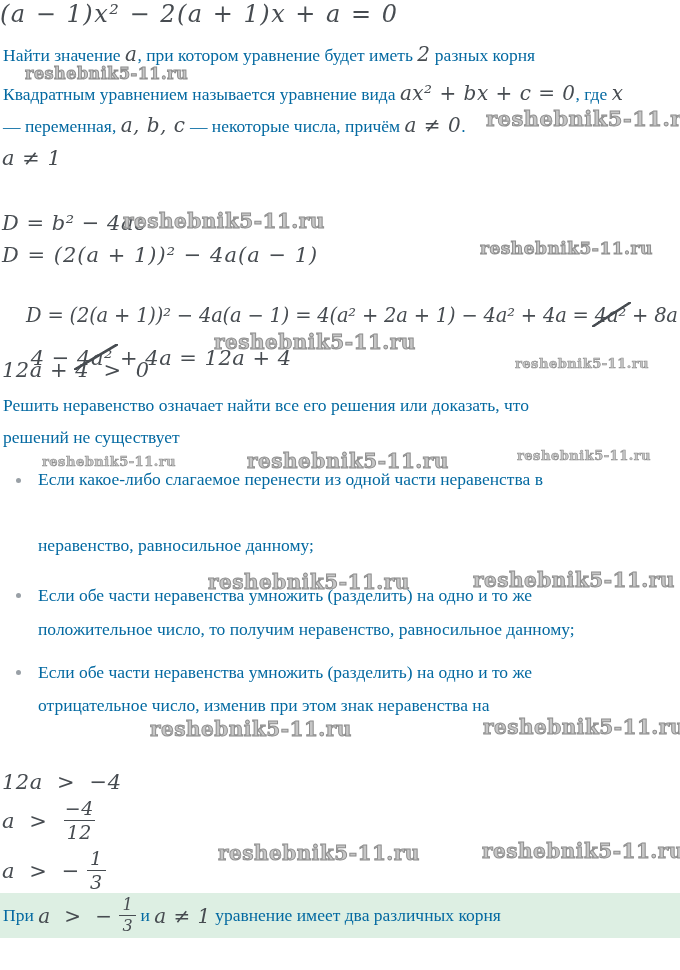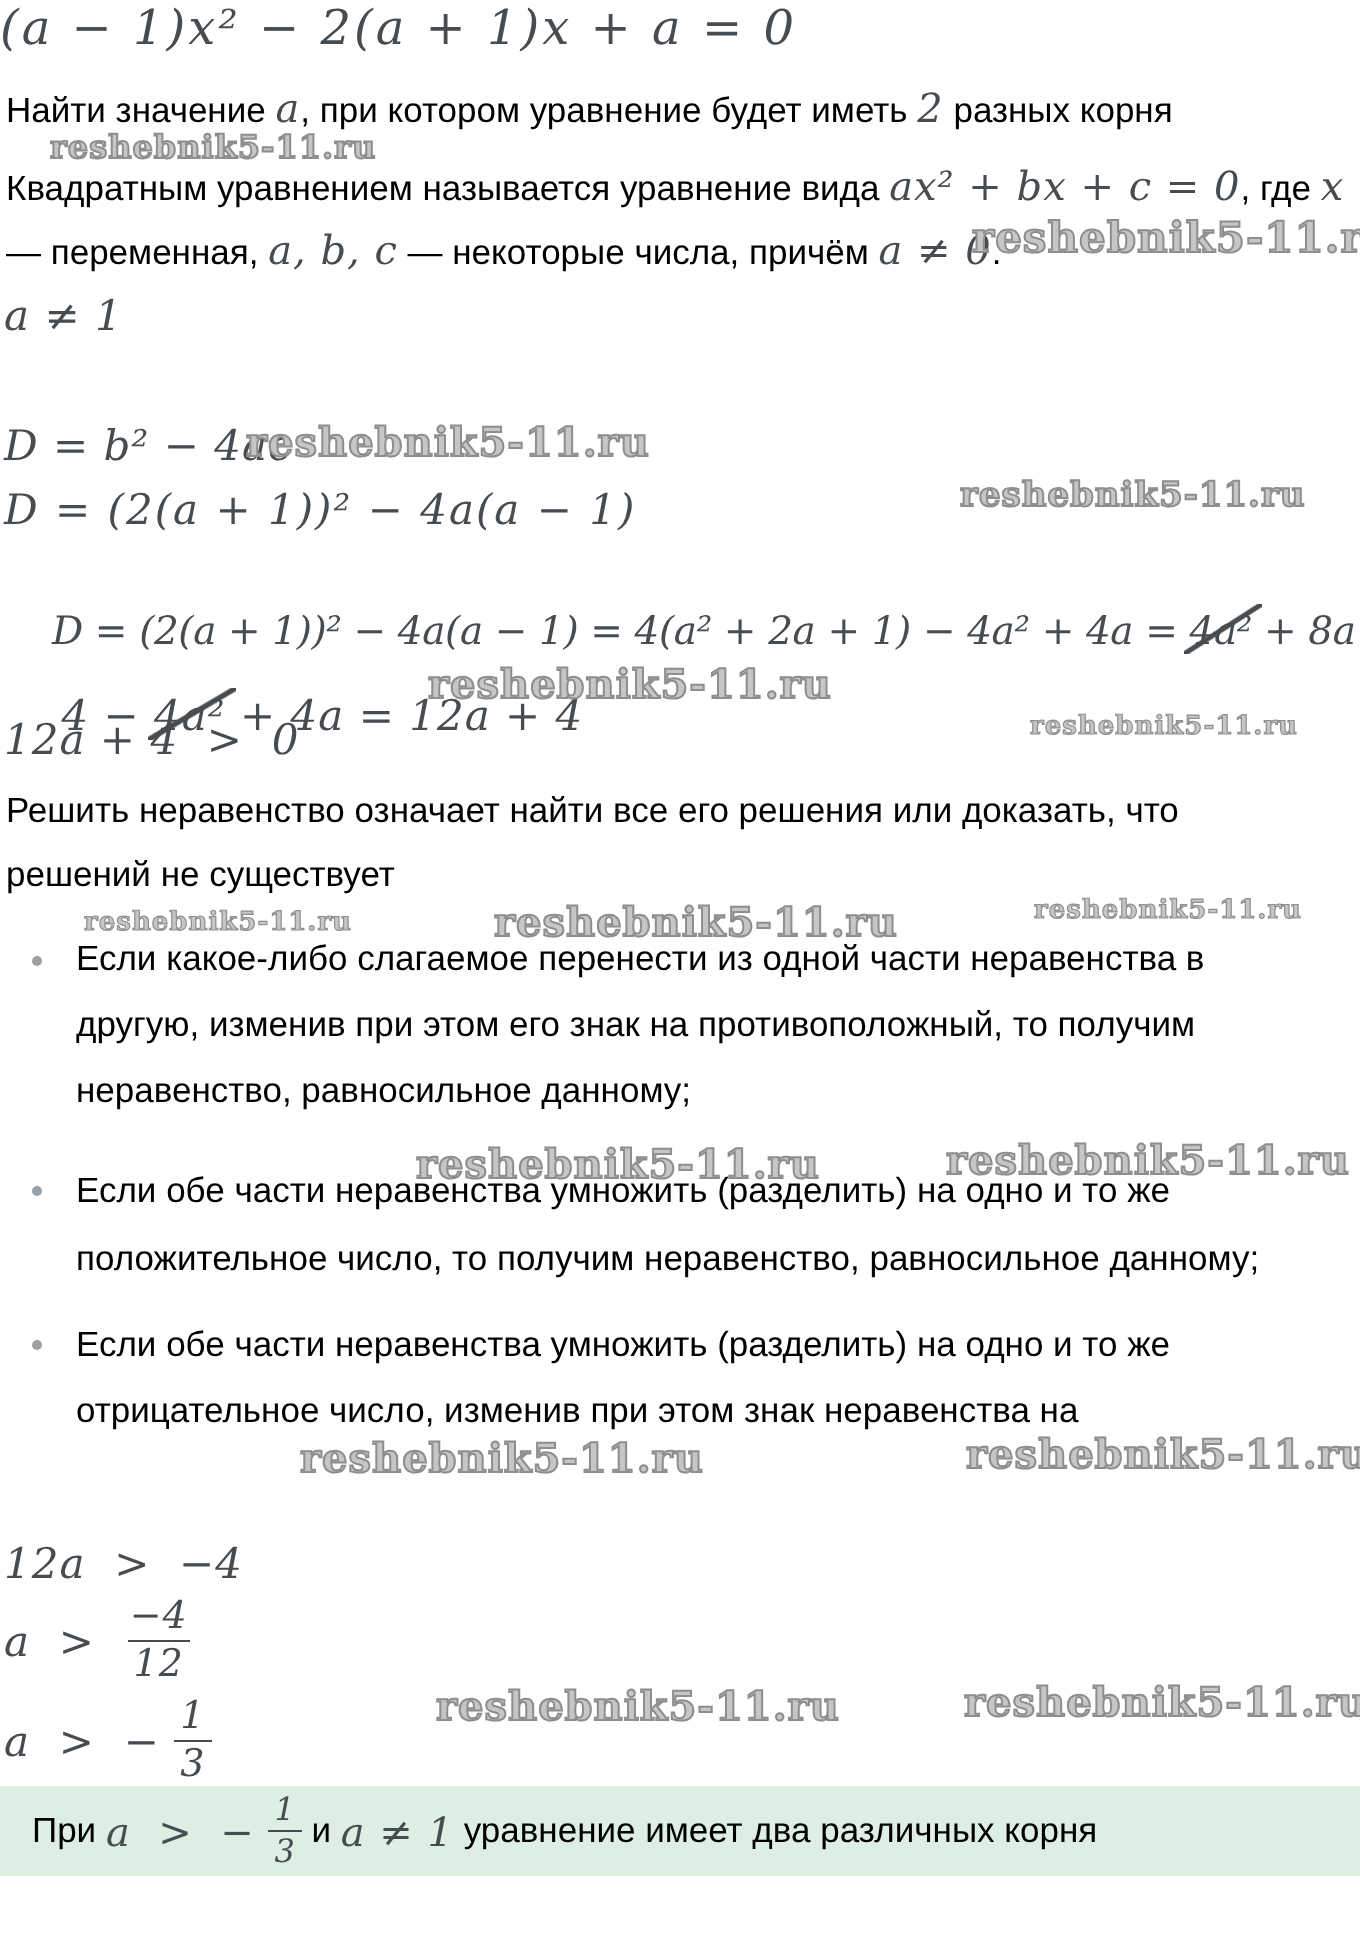--- a/index.html
+++ b/index.html
@@ -1,40 +1,40 @@
 <!DOCTYPE html>
 <html><head>
 <meta charset="utf-8">
 <style>
   html,body{margin:0;padding:0;background:#fff;}
   .page{position:relative;width:680px;height:970px;background:#ffffff;overflow:hidden;
         font-family:"Liberation Sans",sans-serif;}
   .abs{position:absolute;}
-  .tx{font-family:Liberation Sans, sans-serif;font-size:17.5px;font-weight:500;
-      color:#000000;white-space:pre;}
+  .tx{font-family:Liberation Serif, serif;font-size:17.5px;font-weight:500;
+      color:#0369a1;white-space:pre;}
   .mi{font-family:"DejaVu Serif","Liberation Serif",serif;font-style:italic;
       font-size:21px;color:#474c51;white-space:pre;letter-spacing:0.5px;}
   .m-inline{font-size:20px;}
   .m-xl{font-size:24px;letter-spacing:1.5px;}
   .m-long{font-size:19.5px;letter-spacing:-0.2px;}
   .mrow{display:flex;align-items:center;}
   .cancel{position:relative;display:inline-block;}
   .cancel::after{content:"";position:absolute;left:-3px;right:-5px;top:-2px;bottom:0;
       background:linear-gradient(to bottom right,transparent 46%,#474c51 48%,#474c51 52%,transparent 54%);}
   .frac{display:inline-flex;flex-direction:column;align-items:center;text-align:center;
       font-size:19px;line-height:1.12;vertical-align:middle;}
   .frac .num{padding:0 3px 1px;}
   .frac .den{border-top:1.5px solid #474c51;padding:1px 3px 0;}
   .frac.fr-sm{font-size:16px;line-height:1.1;}
   .wm{position:absolute;font-family:"DejaVu Serif","Liberation Serif",serif;font-weight:700;
       color:#c6c6c6;-webkit-text-stroke:1px #8e8e8e;letter-spacing:0.5px;white-space:pre;}
   .wm.sm{-webkit-text-stroke:0.6px #8e8e8e;}
   .dot{position:absolute;width:5px;height:5px;border-radius:50%;background:#99a0a6;}
   .answer{position:absolute;left:0;width:680px;height:45px;background:#ddefe3;
-      display:flex;align-items:center;padding-left:16px;box-sizing:border-box;}
+      display:flex;align-items:center;padding-left:3px;box-sizing:border-box;}
 </style>
 </head>
 <body>
 
 <div class="page">
 
   <div class="abs mi m-xl" style="top:0px;left:0px">(a − 1)x² − 2(a + 1)x + a = 0</div>
 
   <div class="abs" style="top:42px;left:3px">
     <span class="tx">Найти значение </span><span class="mi m-inline">a</span><span class="tx">, при котором уравнение будет иметь </span><span class="mi m-inline">2</span><span class="tx"> разных корня</span>
@@ -60,21 +60,20 @@
     <span>4 − </span><span class="cancel">4a²</span><span> + 4a = 12a + 4</span>
   </div>
 
   <div class="abs mi" style="top:358px;left:2px">12a + 4  &gt;  0</div>
 
   <div class="abs tx" style="top:395px;left:3px">Решить неравенство означает найти все его решения или доказать, что</div>
   <div class="abs tx" style="top:427px;left:3px">решений не существует</div>
 
   <div class="dot" style="top:478px;left:16px"></div>
   <div class="abs tx" style="top:469px;left:38px">Если какое-либо слагаемое перенести из одной части неравенства в</div>
-  <div class="abs tx" style="top:502px;left:38px">другую, изменив при этом его знак на противоположный, то получим</div>
   <div class="abs tx" style="top:535px;left:38px">неравенство, равносильное данному;</div>
 
   <div class="dot" style="top:593px;left:16px"></div>
   <div class="abs tx" style="top:585px;left:38px">Если обе части неравенства умножить (разделить) на одно и то же</div>
   <div class="abs tx" style="top:619px;left:38px">положительное число, то получим неравенство, равносильное данному;</div>
 
   <div class="dot" style="top:670px;left:16px"></div>
   <div class="abs tx" style="top:662px;left:38px">Если обе части неравенства умножить (разделить) на одно и то же</div>
   <div class="abs tx" style="top:695px;left:38px">отрицательное число, изменив при этом знак неравенства на</div>
 

